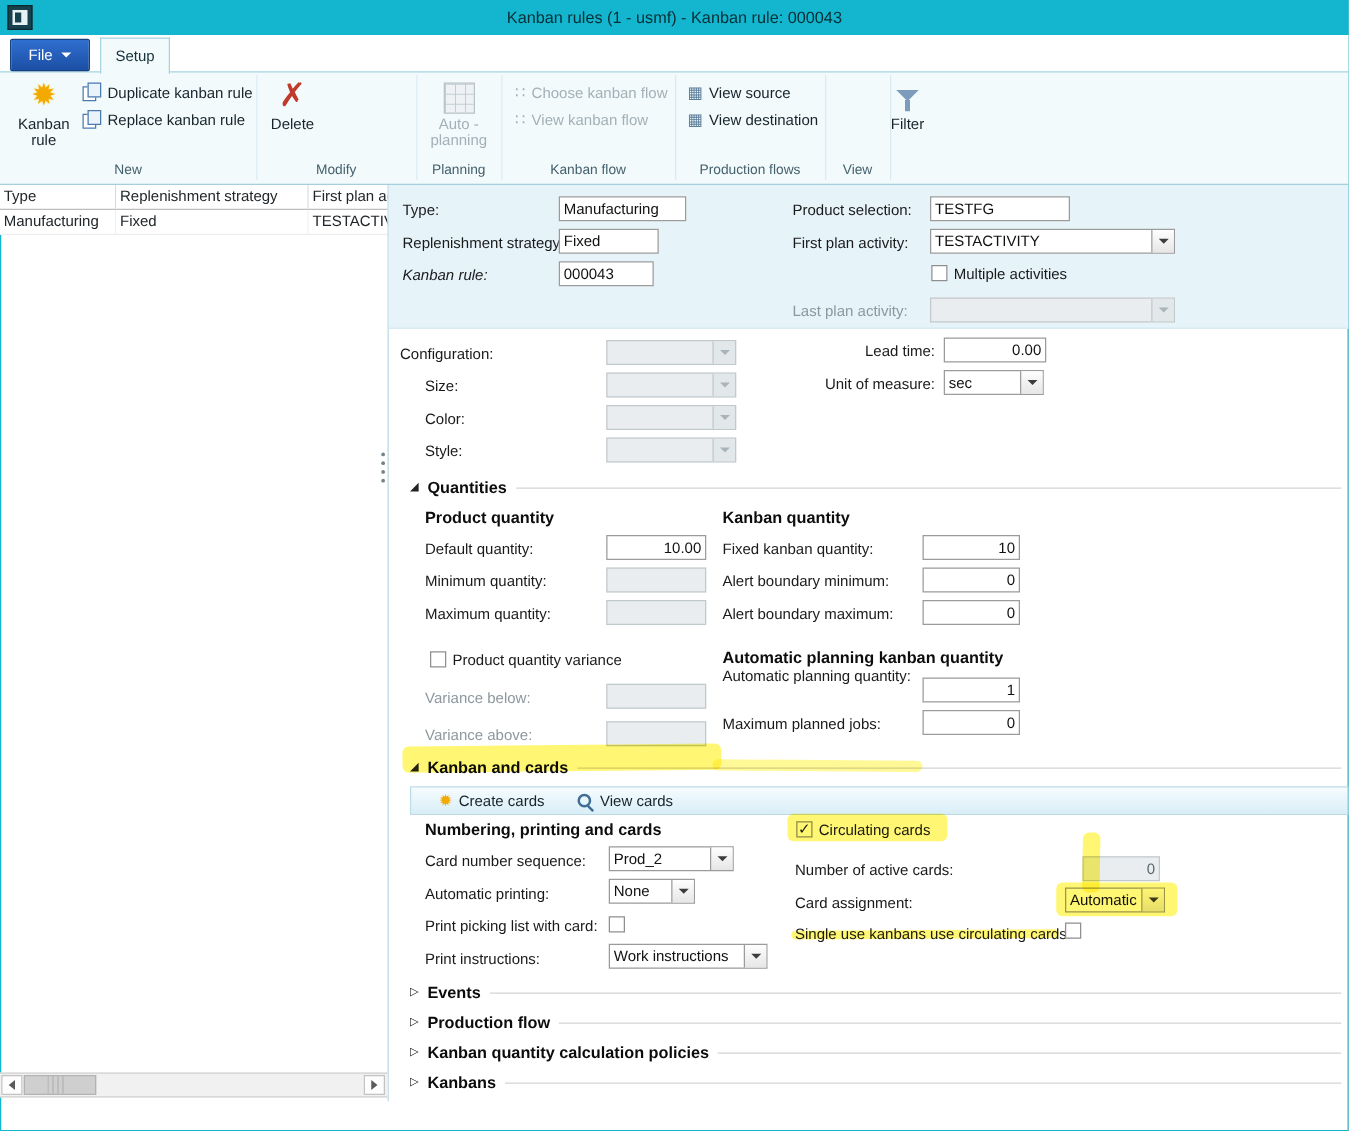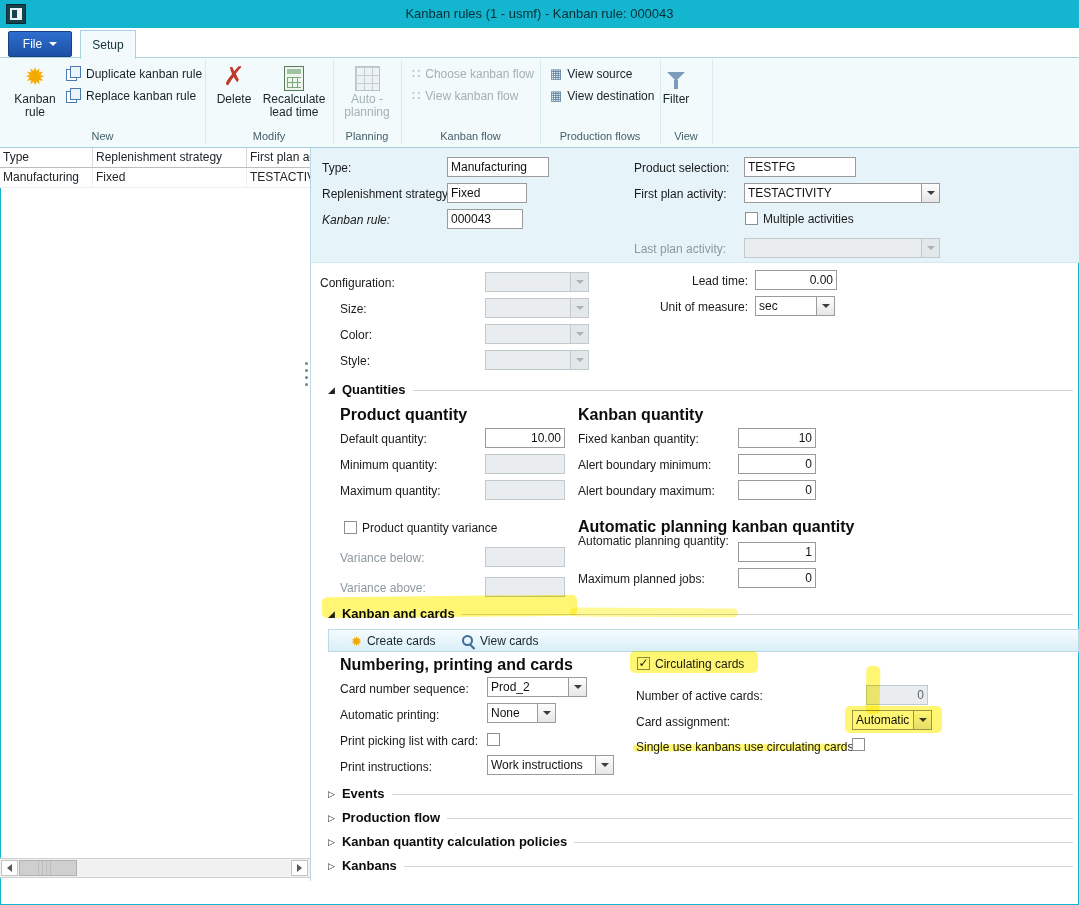--- a/index.html
+++ b/index.html
@@ -62,21 +62,21 @@
         display:flex;align-items:center;justify-content:center;}
   .tri-l{width:0;height:0;border-top:4px solid transparent;border-bottom:4px solid transparent;border-right:5px solid #5a5a5a;}
   .tri-r{width:0;height:0;border-top:4px solid transparent;border-bottom:4px solid transparent;border-left:5px solid #5a5a5a;}
   .thumb{position:absolute;left:19px;top:1px;width:58px;height:16px;background:#cfcfcf;border:1px solid #b2b2b2;box-sizing:border-box;
          background-image:repeating-linear-gradient(90deg,#bdbdbd 0 1px,transparent 1px 4px);background-position:18px 0;background-repeat:no-repeat;background-size:14px 100%;background-color:#cfcfcf;}
   
   .topband{position:absolute;left:311px;top:148px;width:768px;height:115px;background:#e6f4fa;border-bottom:1px solid #d3e9f1;box-sizing:border-box;}
   .lbl{position:absolute;font-size:12px;color:#1a1a1a;white-space:nowrap;}
   .lbl.gray{color:#8d989e;}
   .lbl.r{text-align:right;}
-  .subhdr{position:absolute;font-size:16px;font-weight:bold;color:#0d0d0d;white-space:nowrap;}
+  .subhdr{position:absolute;font-size:13px;font-weight:bold;color:#0d0d0d;white-space:nowrap;}
   .inp{position:absolute;height:20px;background:#fff;border:1px solid #9b9b9b;font-size:12px;padding:0 3px;display:flex;
        align-items:center;box-sizing:border-box;color:#111;}
   .inp.num{justify-content:flex-end;}
   .inp.dsb{background:#e9edef;border-color:#c2c9cd;color:#5c666b;}
   .combo{position:absolute;height:20px;display:flex;box-sizing:border-box;border:1px solid #9b9b9b;background:#fff;}
   .combo .val{flex:1;font-size:12px;padding:0 3px;display:flex;align-items:center;overflow:hidden;white-space:nowrap;color:#111;}
   .combo .btn{width:17px;border-left:1px solid #9b9b9b;background:linear-gradient(#fefefe,#e6e6e6);display:flex;align-items:center;justify-content:center;}
   .combo.dsb{background:#e9edef;border-color:#c2c9cd;}
   .combo.dsb .btn{background:#e2e7e9;border-left-color:#c2c9cd;}
   .arr{width:0;height:0;border-left:4px solid transparent;border-right:4px solid transparent;border-top:4px solid #3c3c3c;}
@@ -131,26 +131,20 @@
       <span class="icon-pages"></span>
       <span>Replace kanban rule</span>
     </div>
     <div class="grouplabel" style="left:0;width:205px;">New</div>
     <div class="gsep" style="left:205px;"></div>
 
     <div class="bigbtn" style="left:211px;width:46px;">
       <span class="bicon xred">✗</span>
       <span>Delete</span>
     </div>
-    <div class="bigbtn" style="left:259px;width:70px;">
-      <span class="bicon">
-          <span class="icon-calc"></span>
-        </span>
-      <span>Recalculate lead time</span>
-    </div>
     <div class="grouplabel" style="left:205px;width:128px;">Modify</div>
     <div class="gsep" style="left:333px;"></div>
 
     <div class="bigbtn dis" style="left:338px;width:58px;">
       <span class="bicon">
           <span class="icon-gridbig"></span>
         </span>
       <span>Auto - planning</span>
     </div>
     <div class="grouplabel" style="left:333px;width:68px;">Planning</div>
@@ -171,21 +165,21 @@
       <span class="sicon">▦</span>
       <span>View source</span>
     </div>
     <div class="smallbtn" style="left:550px;top:28px;">
       <span class="sicon">▦</span>
       <span>View destination</span>
     </div>
     <div class="grouplabel" style="left:540px;width:120px;">Production flows</div>
     <div class="gsep" style="left:660px;"></div>
 
-    <div class="bigbtn" style="left:654px;width:44px;">
+    <div class="bigbtn" style="left:704px;width:44px;">
       <span class="bicon">
           <span class="icon-funnel"></span>
         </span>
       <span>Filter</span>
     </div>
     <div class="grouplabel" style="left:660px;width:52px;">View</div>
     <div class="gsep" style="left:712px;"></div>
   </div>
 
   <div class="gcell" style="left:0;top:148px;width:93px;">Type</div>

